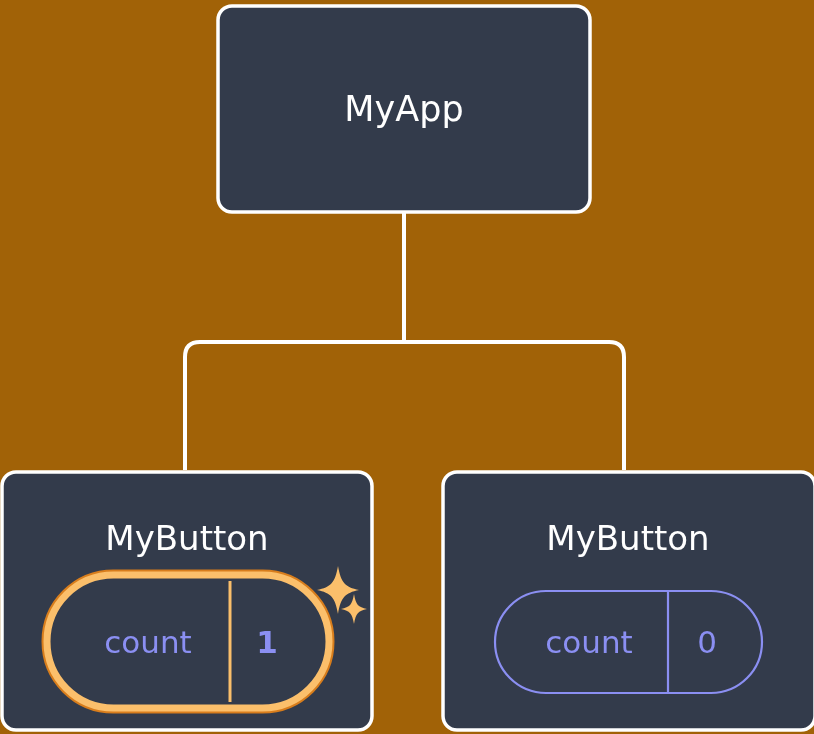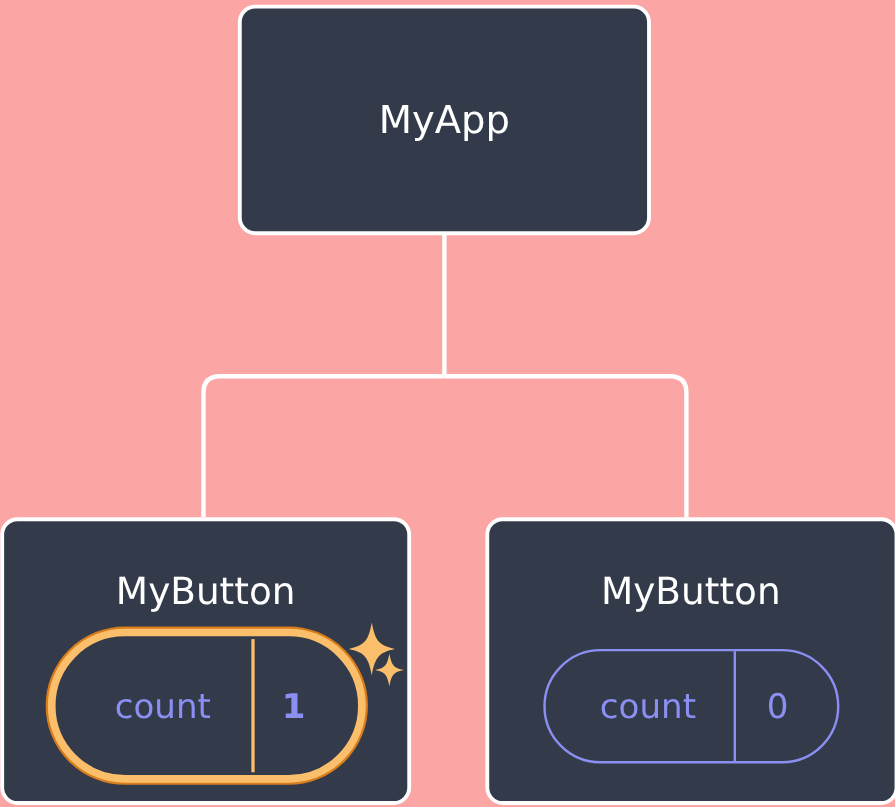--- a/index.html
+++ b/index.html
@@ -4,21 +4,21 @@
 <style>
   html, body {
     margin: 0;
     padding: 0;
     background: #4c6570;
   }
   #stage {
     position: relative;
     width: 814px;
     height: 734px;
-    background: #fca5a5;
+    background: #a16207;
     overflow: hidden;
     font-family: "DejaVu Sans", "Liberation Sans", sans-serif;
   }
   #stage svg {
     position: absolute;
     top: 0;
     left: 0;
     display: block;
   }
   .node-title {

